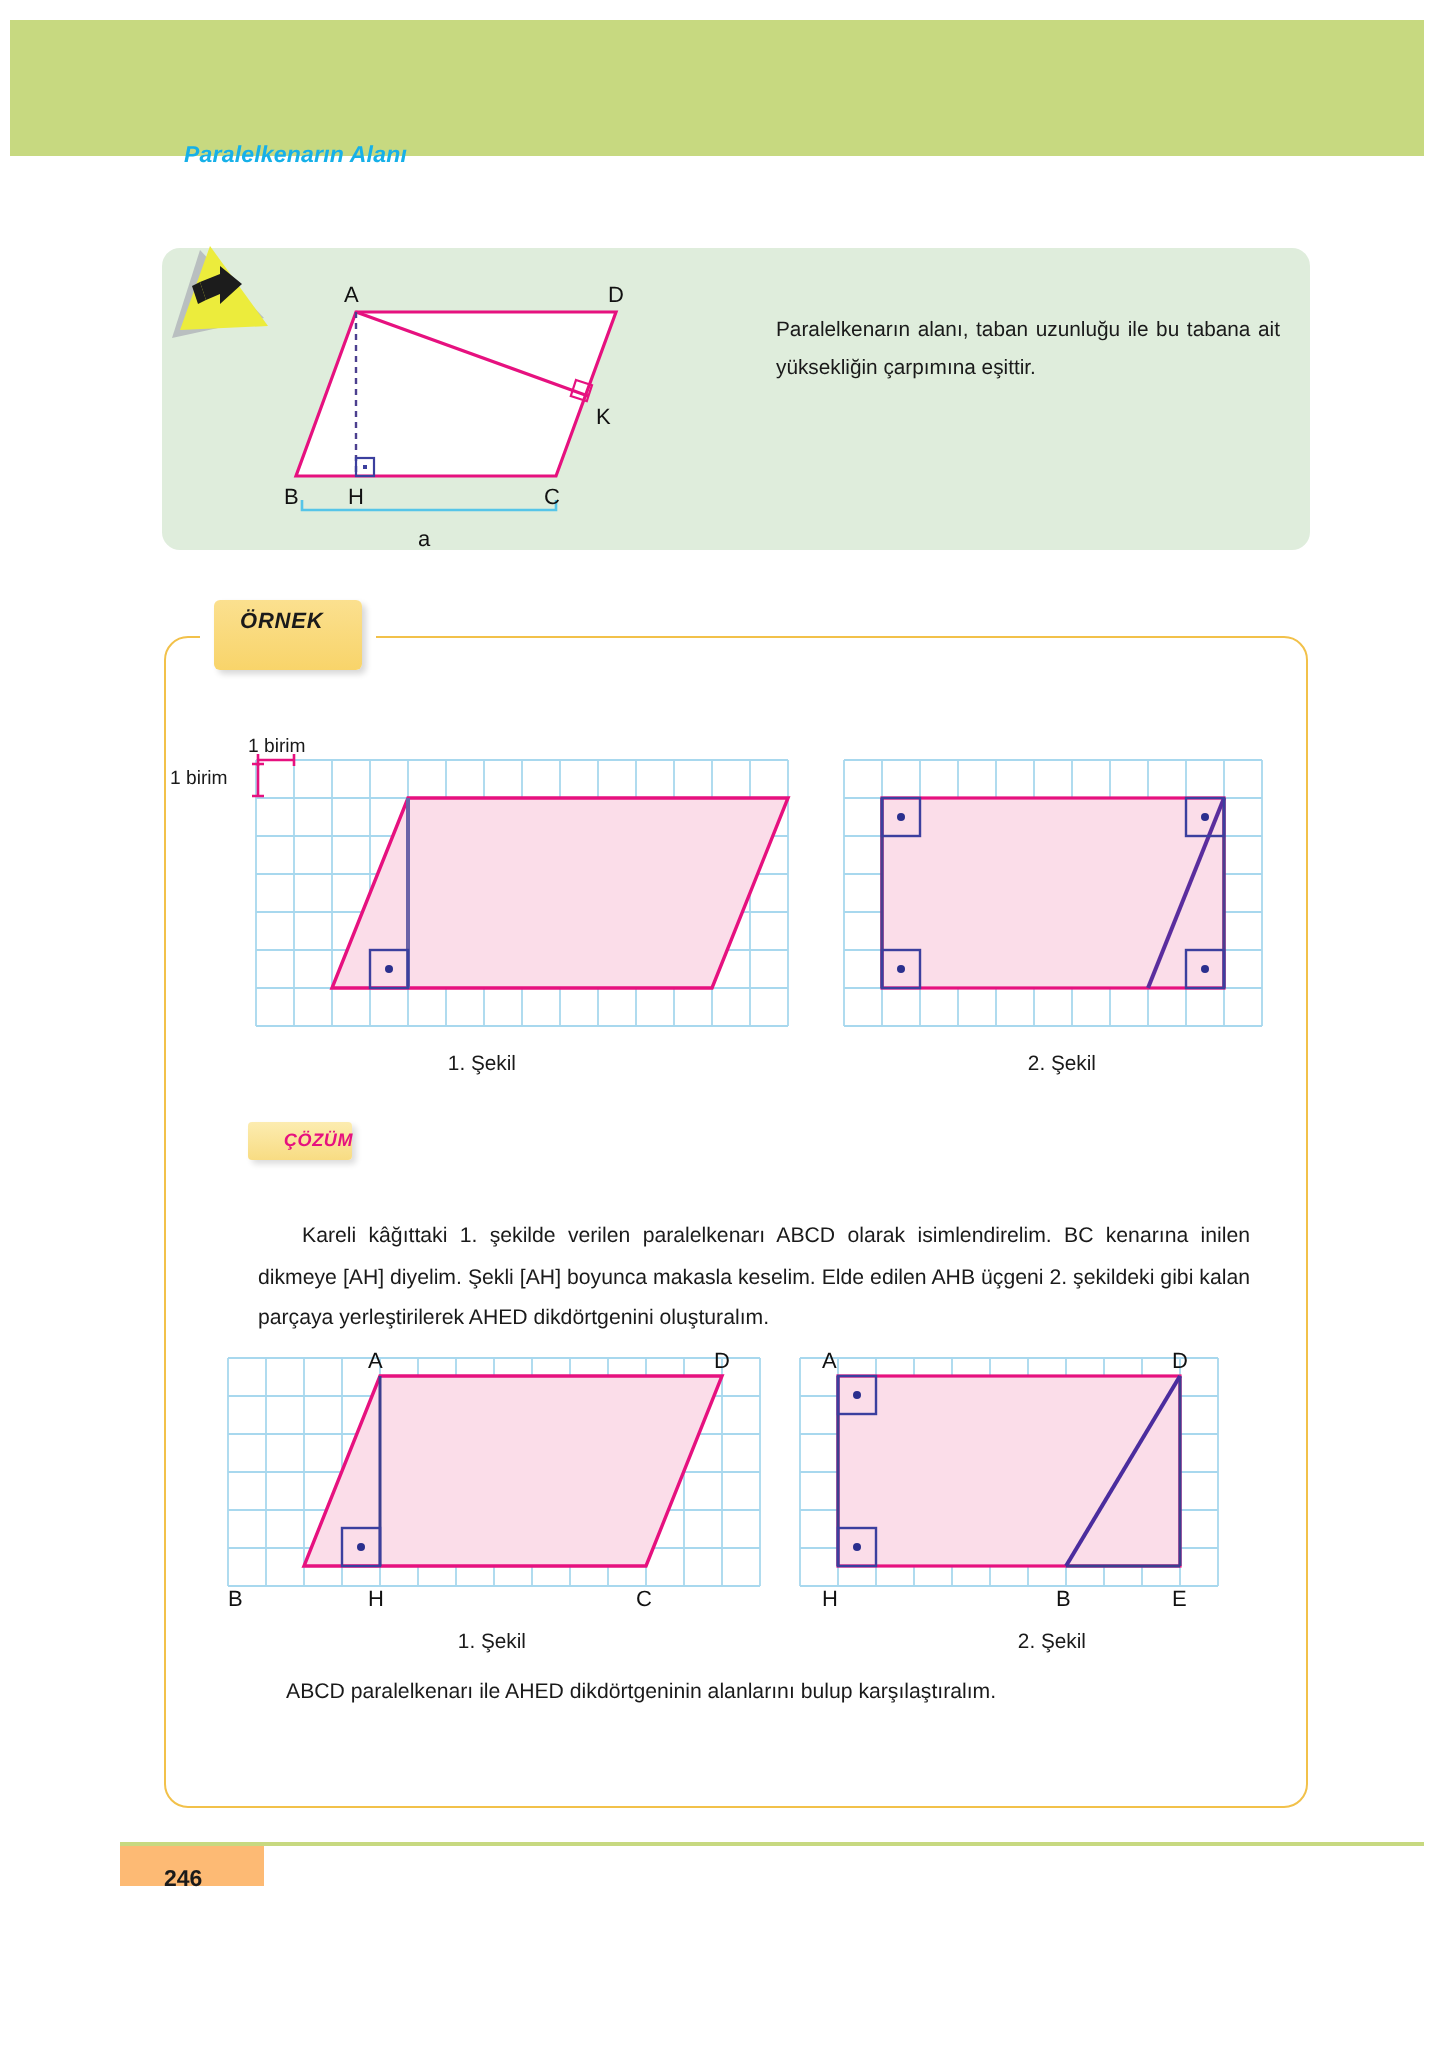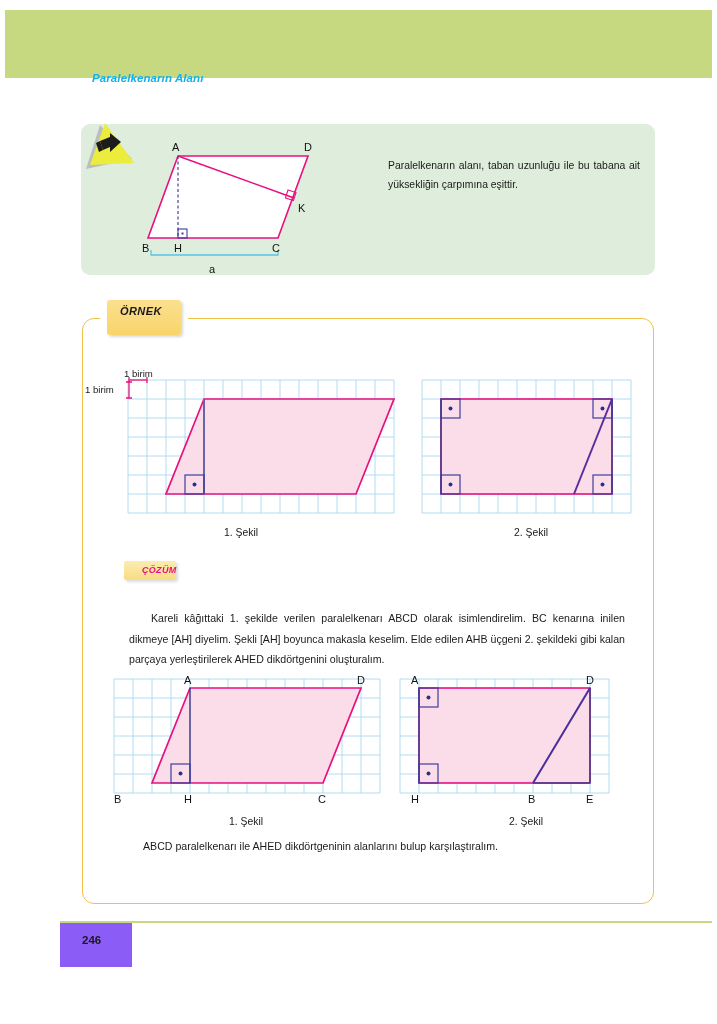--- a/index.html
+++ b/index.html
@@ -148,22 +148,22 @@
   
   .footer-rule {
     position: absolute;
     left: 60px; top: 921px;
     width: 652px; height: 2px;
     background: #c7d980;
   }
   .page-num-box {
     position: absolute;
     left: 60px; top: 923px;
-    width: 72px; height: 44px;
-    background: #8b5cf6;
+    width: 72px; height: 20px;
+    background: #fdba74;
     text-align: center;
   }
   .page-num-box span {
     position: absolute;
     left: 22px; top: 11px;
     font-size: 11.5px;
     font-weight: bold;
     color: #1a1a1a;
   }
 

